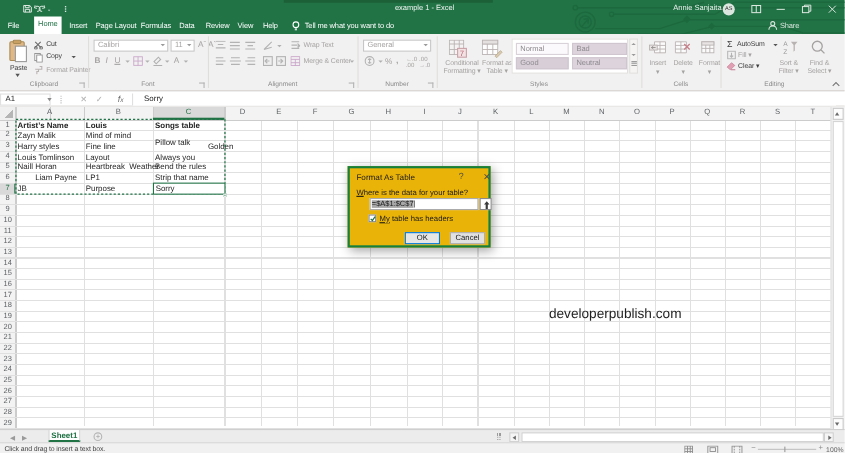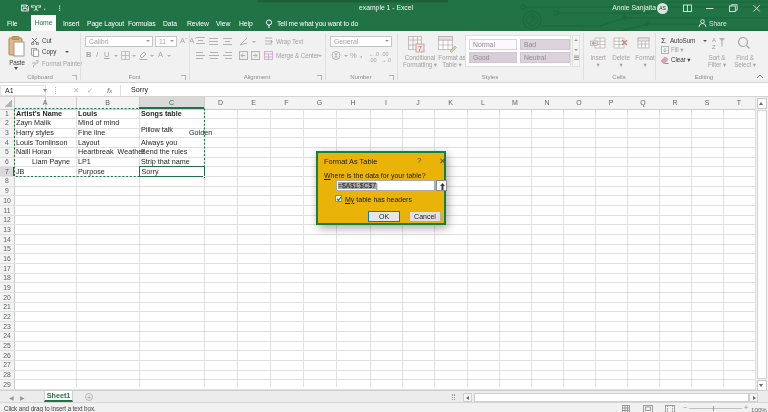--- a/index.html
+++ b/index.html
@@ -483,20 +483,21 @@
   </div>
 
   <svg class="abs" style="left:13px;top:10px" width="194" height="72" viewBox="0 0 194 72">
       <rect x="1.5" y="1.5" width="190" height="68" fill="none" stroke="#1f7346" stroke-width="1.1" stroke-dasharray="2 1.8"></rect>
     </svg>
 
   <div class="abs" style="left:139px;top:69.3px;width:66px;height:10.6px;border:1.5px solid #217346;background:#fff;"></div>
   <div class="abs" style="left:141.5px;top:70px;font-size:7.2px;color:#1f1f1f;line-height:9.7px;">Sorry</div>
   <div class="abs" style="left:203px;top:78.8px;width:3px;height:3px;background:#217346;border:0.5px solid #fff;"></div>
 
+  <div class="abs" style="left:499px;top:181px;font-size:12.4px;color:#1f1f1f;">developerpublish.com</div>
 
   <div class="abs" style="left:755px;top:0;width:13px;height:293px;background:#f1f1f1;border-left:1px solid #e0e0e0;"></div>
   <div class="abs" style="left:756.5px;top:1px;width:10px;height:11px;background:#fdfdfd;border:1px solid #c9c9c9;"></div>
   <div class="abs" style="left:759px;top:5px;border-left:2.4px solid transparent;border-right:2.4px solid transparent;border-bottom:3px solid #6a6a6a;"></div>
   <div class="abs" style="left:756.5px;top:13px;width:10px;height:269px;background:#fff;border:1px solid #d4d4d4;"></div>
   <div class="abs" style="left:756.5px;top:283px;width:10px;height:10.5px;background:#fdfdfd;border:1px solid #c9c9c9;"></div>
   <div class="abs" style="left:759px;top:287px;border-left:2.4px solid transparent;border-right:2.4px solid transparent;border-top:3px solid #6a6a6a;"></div>
 
   <div class="abs" id="dialog" style="left:316px;top:54px;width:130px;height:74px;background:#eab308;border:2px solid #15803d;box-shadow:2px 3px 9px rgba(0,0,0,0.35);font-size:7px;color:#1a1a1a;">
     <div class="abs" style="left:6px;top:4px;font-size:7.4px;">Format As Table</div>

